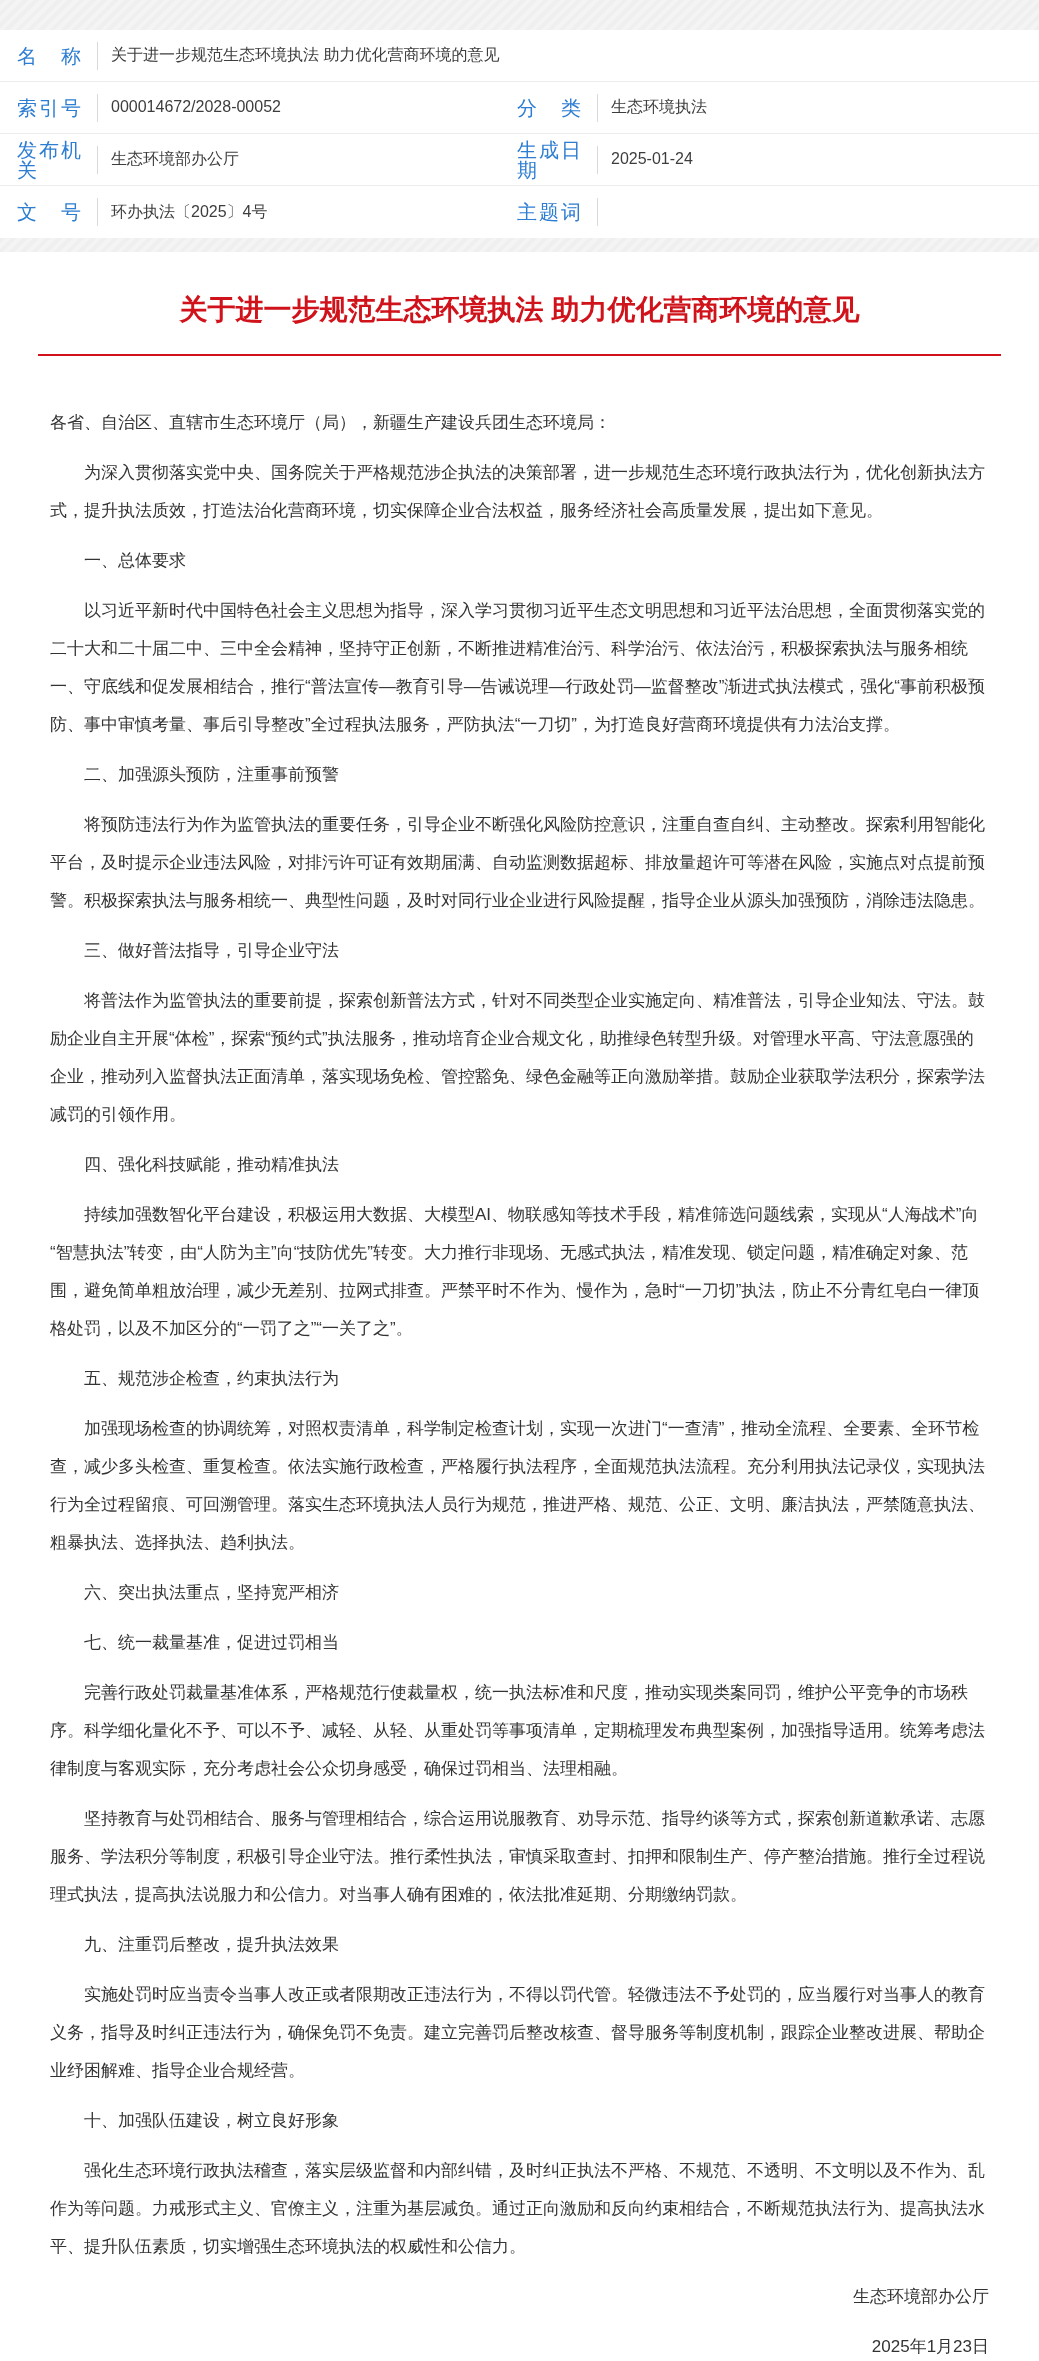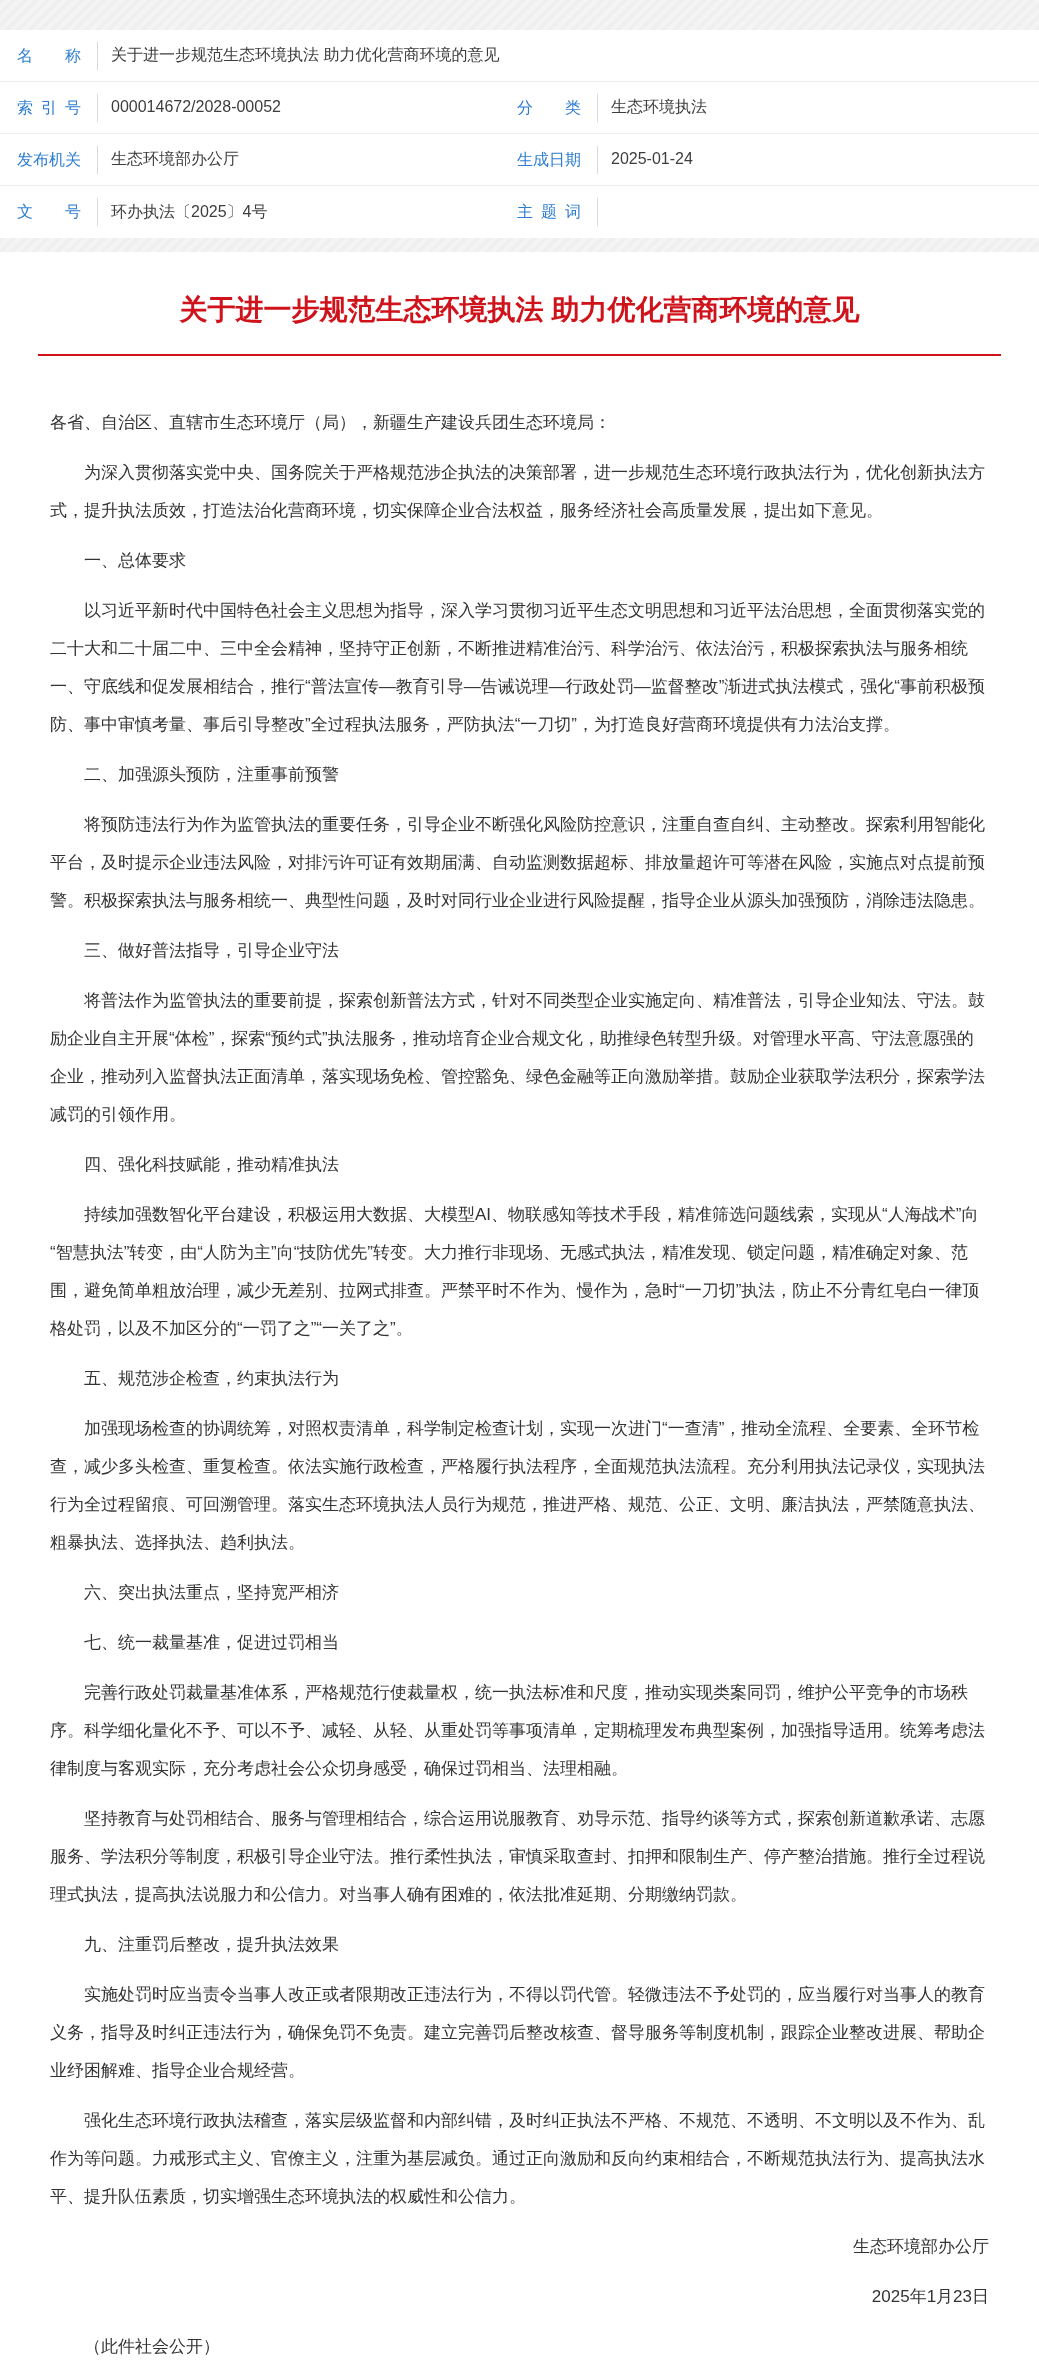--- a/index.html
+++ b/index.html
@@ -36,21 +36,21 @@
     align-items:center;
   }
   .meta-cell.left{width:500px;flex:none;}
   .meta-cell.right{flex:1;}
   .meta-cell.wide{flex:1;}
   .meta-label{
     width:64px;
     margin-left:17px;
     flex:none;
     color:var(--label-blue);
-    font-size:16px;
+    font-size:20px;
     text-align:justify;
     text-align-last:justify;
     text-justify:inter-character;
     line-height:1;
   }
   .meta-sep{
     width:1px;
     height:28px;
     background:var(--sep-line);
     margin:0 13px 0 16px;
@@ -161,19 +161,20 @@
       <p class="para indent">四、强化科技赋能，推动精准执法</p>
       <p class="para indent">持续加强数智化平台建设，积极运用大数据、大模型AI、物联感知等技术手段，精准筛选问题线索，实现从“人海战术”向“智慧执法”转变，由“人防为主”向“技防优先”转变。大力推行非现场、无感式执法，精准发现、锁定问题，精准确定对象、范围，避免简单粗放治理，减少无差别、拉网式排查。严禁平时不作为、慢作为，急时“一刀切”执法，防止不分青红皂白一律顶格处罚，以及不加区分的“一罚了之”“一关了之”。</p>
       <p class="para indent">五、规范涉企检查，约束执法行为</p>
       <p class="para indent">加强现场检查的协调统筹，对照权责清单，科学制定检查计划，实现一次进门“一查清”，推动全流程、全要素、全环节检查，减少多头检查、重复检查。依法实施行政检查，严格履行执法程序，全面规范执法流程。充分利用执法记录仪，实现执法行为全过程留痕、可回溯管理。落实生态环境执法人员行为规范，推进严格、规范、公正、文明、廉洁执法，严禁随意执法、粗暴执法、选择执法、趋利执法。</p>
       <p class="para indent">六、突出执法重点，坚持宽严相济</p>
       <p class="para indent">七、统一裁量基准，促进过罚相当</p>
       <p class="para indent">完善行政处罚裁量基准体系，严格规范行使裁量权，统一执法标准和尺度，推动实现类案同罚，维护公平竞争的市场秩序。科学细化量化不予、可以不予、减轻、从轻、从重处罚等事项清单，定期梳理发布典型案例，加强指导适用。统筹考虑法律制度与客观实际，充分考虑社会公众切身感受，确保过罚相当、法理相融。</p>
       <p class="para indent">坚持教育与处罚相结合、服务与管理相结合，综合运用说服教育、劝导示范、指导约谈等方式，探索创新道歉承诺、志愿服务、学法积分等制度，积极引导企业守法。推行柔性执法，审慎采取查封、扣押和限制生产、停产整治措施。推行全过程说理式执法，提高执法说服力和公信力。对当事人确有困难的，依法批准延期、分期缴纳罚款。</p>
       <p class="para indent">九、注重罚后整改，提升执法效果</p>
       <p class="para indent">实施处罚时应当责令当事人改正或者限期改正违法行为，不得以罚代管。轻微违法不予处罚的，应当履行对当事人的教育义务，指导及时纠正违法行为，确保免罚不免责。建立完善罚后整改核查、督导服务等制度机制，跟踪企业整改进展、帮助企业纾困解难、指导企业合规经营。</p>
+      <p class="para indent">十、加强队伍建设，树立良好形象</p>
       <p class="para indent">强化生态环境行政执法稽查，落实层级监督和内部纠错，及时纠正执法不严格、不规范、不透明、不文明以及不作为、乱作为等问题。力戒形式主义、官僚主义，注重为基层减负。通过正向激励和反向约束相结合，不断规范执法行为、提高执法水平、提升队伍素质，切实增强生态环境执法的权威性和公信力。</p>
       <p class="para right">生态环境部办公厅</p>
       <p class="para right">2025年1月23日</p>
       <p class="para indent">（此件社会公开）</p>
       <p class="para indent">生态环境部办公厅2025年1月24日印发</p>
     </div>
 </div>
 
 </body></html>

